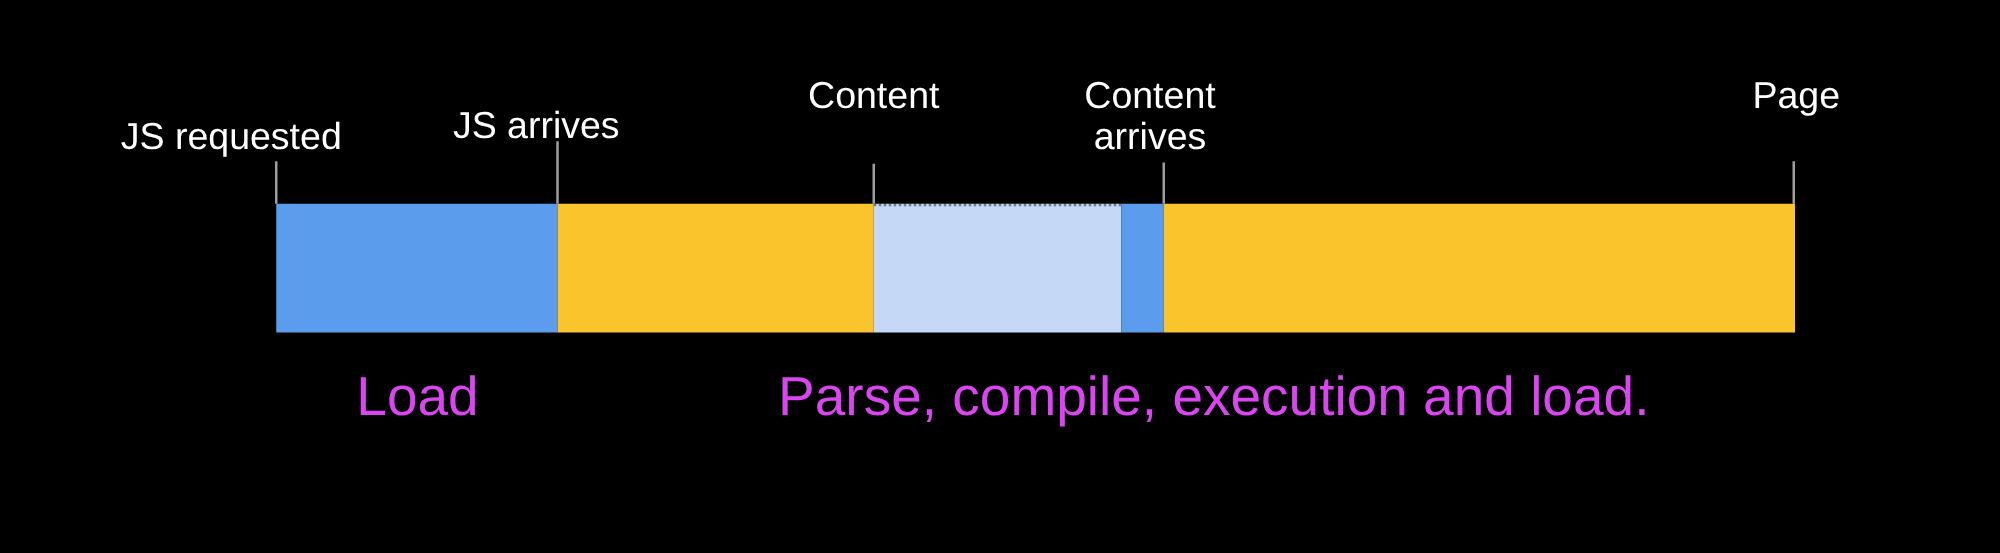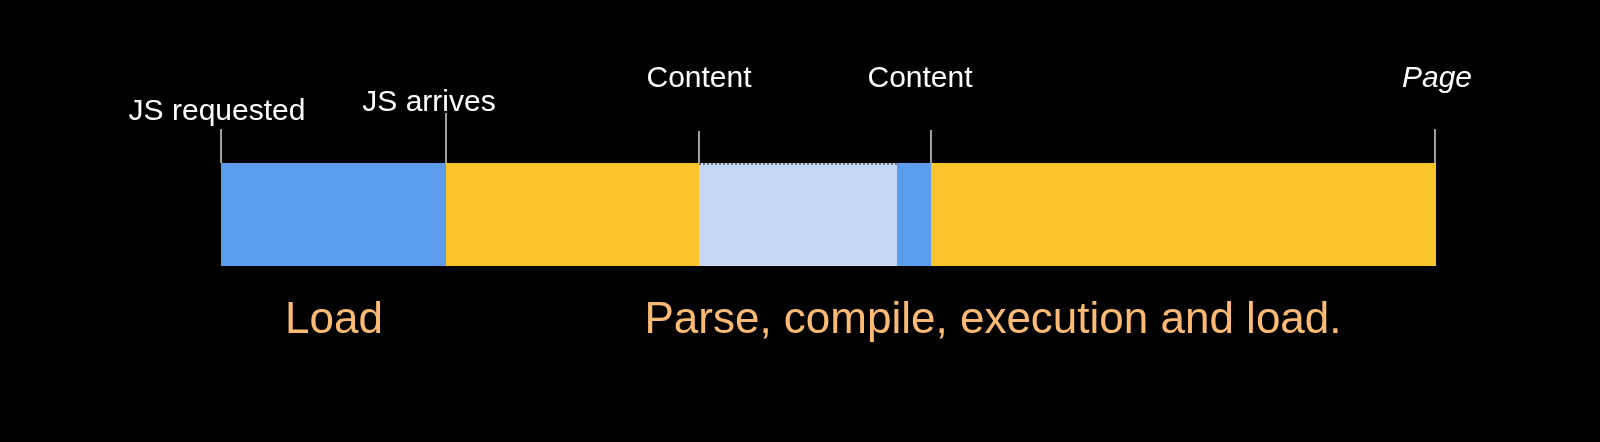--- a/index.html
+++ b/index.html
@@ -46,61 +46,62 @@
     box-sizing: border-box;
   }
   .seg-dotted-top {
     border-top: 2px dotted rgba(0,0,0,0.45);
   }
   
   .phase-caption {
     position: absolute;
     transform: translateX(-50%);
     top: 296px;
-    color: #fdba74;
+    color: #d946ef;
     font-size: 44px;
     line-height: 44px;
     white-space: nowrap;
   }
 </style>
 </head>
 <body>
 
 <div class="stage">
 
-  <div class="milestone-label" style="left:185px; top:93px;margin-left:32px;">
+  <div class="milestone-label" style="left:185px; top:93px;">
     <span>JS requested</span>
   </div>
 
   <div class="milestone-label" style="left:429px; top:84px;">
     <span>JS arrives</span>
   </div>
 
   <div class="milestone-label" style="left:699px; top:60px;">
     <div>Content</div>
   </div>
 
   <div class="milestone-label" style="left:920px; top:60px;">
     <div>Content</div>
+    <div>arrives</div>
   </div>
 
-  <div class="milestone-label" style="left:1437px; top:60px;font-style:italic;">
+  <div class="milestone-label" style="left:1437px; top:60px;">
     <div>Page</div>
   </div>
 
   <div class="tick" style="left:220px; top:129px; height:34px;"></div>
   <div class="tick" style="left:445px; top:113px; height:50px;"></div>
   <div class="tick" style="left:698px; top:131px; height:32px;"></div>
   <div class="tick" style="left:930px; top:130px; height:33px;"></div>
   <div class="tick" style="left:1434px; top:129px; height:34px;"></div>
 
   <div class="bar">
     <div class="seg" style="left: 0px; width: 225px; background-color: rgb(92, 156, 236);"></div>
     <div class="seg" style="left: 225px; width: 253px; background-color: rgb(250, 196, 45);"></div>
     <div class="seg seg-dotted-top" style="left: 478px; width: 198px; background-color: rgb(197, 217, 246);"></div>
     <div class="seg" style="left: 676px; width: 34px; background-color: rgb(92, 156, 236);"></div>
     <div class="seg" style="left: 710px; width: 505px; background-color: rgb(250, 196, 45);"></div>
   </div>
 
   <div class="phase-caption" style="left:334px;">Load</div>
-  <div class="phase-caption" style="left:993px;">Parse, compile, execution and load.</div>
+  <div class="phase-caption" style="left:971px;">Parse, compile, execution and load.</div>
 
 </div>
 
 </body></html>

